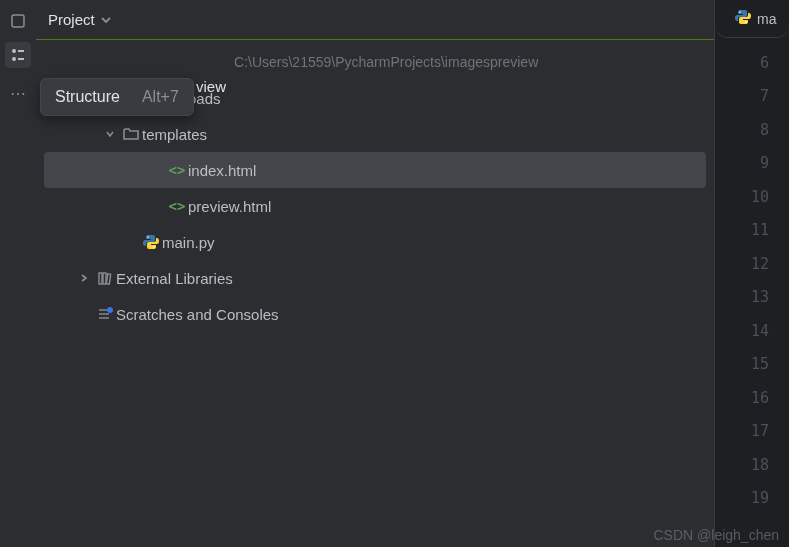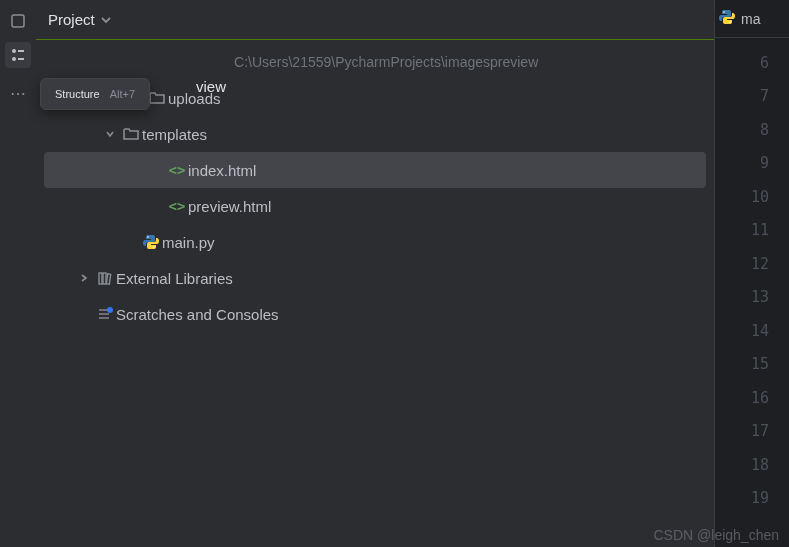--- a/index.html
+++ b/index.html
@@ -21,26 +21,26 @@
     .tree-row .indent { flex-shrink: 0; }
     .tree-row .arrow { width: 20px; text-align: center; color: #8a8d93; font-size: 12px; flex-shrink: 0; }
     .tree-row .icon { width: 22px; display: flex; align-items: center; justify-content: center; flex-shrink: 0; }
     .tree-row .label { color: #bcbec4; }
     .tree-row .path { color: #6f737a; margin-left: 8px; font-size: 14px; text-align: center; }
     
     .folder-icon { stroke: #8a8d93; fill: none; stroke-width: 1.6; }
     .folder-icon.orange { stroke: #c97b2d; }
     .html-icon { color: #61a05a; font-family: monospace; font-size: 14px; font-weight: bold; }
     
-    .tooltip { position: absolute; left: 40px; top: 78px; background: #393b40; border: 1px solid #43454a; border-radius: 6px; padding: 9px 14px; display: flex; gap: 10px; box-shadow: 0 4px 12px rgba(0,0,0,0.4); z-index: 10; font-size: 11px; }
+    .tooltip { position: absolute; left: 40px; top: 78px; background: #393b40; border: 1px solid #43454a; border-radius: 6px; padding: 9px 14px; display: flex; gap: 22px; box-shadow: 0 4px 12px rgba(0,0,0,0.4); z-index: 10; font-size: 16px; }
     .tooltip .name { color: #dfe1e5; }
     .tooltip .shortcut { color: #8a8d93; }
     
     .editor-gutter { width: 75px; background: #1e1f22; border-left: 1px solid #393b40; padding-top: 46px; position: relative; }
-    .editor-tab { position: absolute; top: 0; left: 0; right: 0; height: 38px; border-bottom: 1px solid #393b40; display: flex; align-items: center; padding-left: 4px; gap: 6px; overflow: hidden; }
+    .editor-tab { position: absolute; top: 0; left: 0; right: 0; height: 38px; border-bottom: 1px solid #393b40; display: flex; align-items: center; padding-left: 20px; gap: 6px; overflow: hidden; border-radius: 13px; }
     .editor-tab .tab-label { color: #bcbec4; font-size: 14px; }
     .line-num { height: 33.5px; display: flex; align-items: center; justify-content: flex-end; padding-right: 20px; color: #4b5059; font-size: 15px; font-family: Consolas, monospace; }
     
     .watermark { position: absolute; bottom: 4px; right: 10px; color: #6f737a; font-size: 14px; opacity: 0.7; }
   </style>
 </head>
 <body>
 
 <div class="left-icons">
   <div class="icon-btn">

